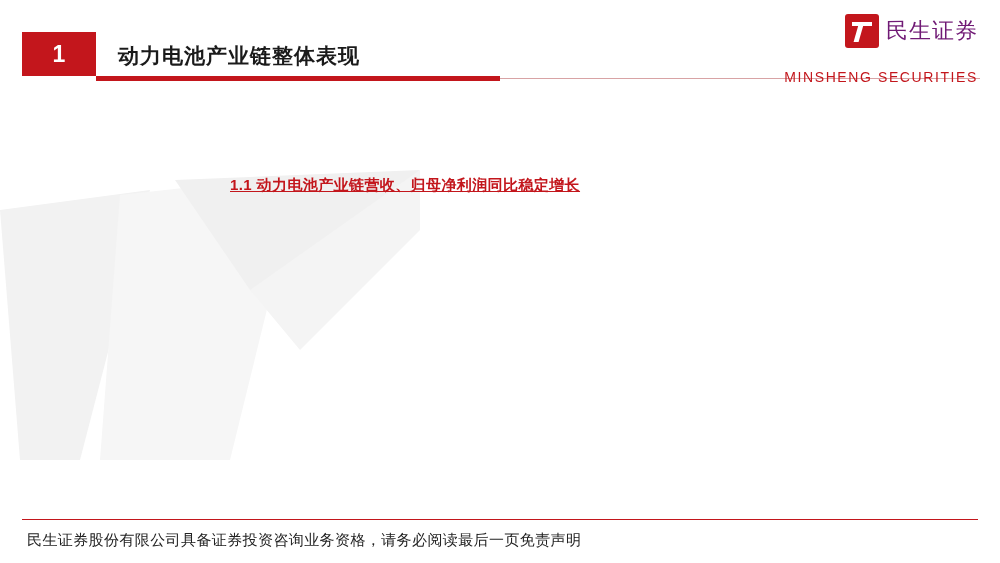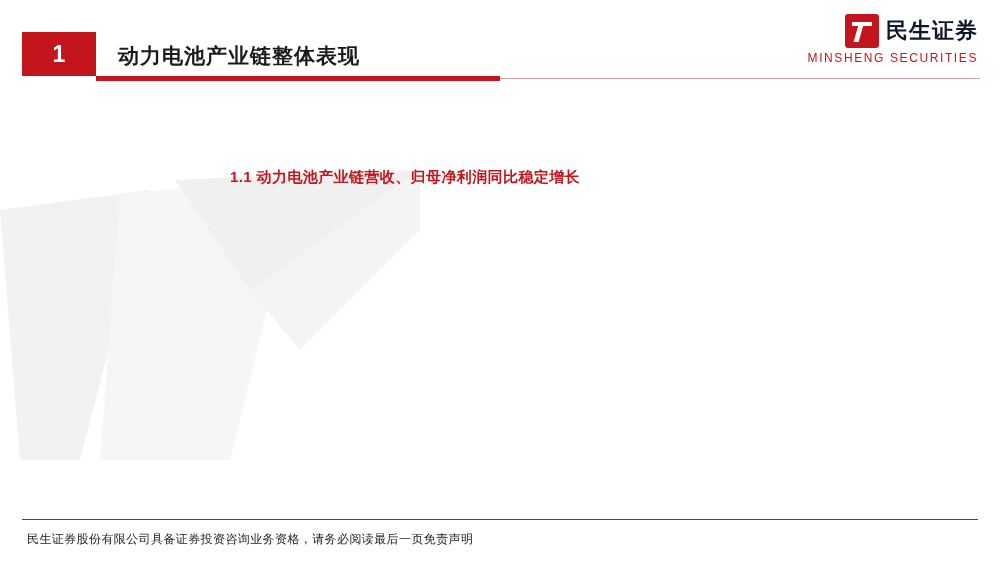--- a/index.html
+++ b/index.html
@@ -128,28 +128,28 @@
     position: absolute;
     left: 11px;
     top: 11px;
     width: 5px;
     height: 17px;
     background: #ffffff;
     transform: skewX(-16deg);
   }
   .logo-cn {
     font-size: 22px;
-    font-weight: bold;
-    color: #0f172a;
+    font-weight: normal;
+    color: #701a75;
     letter-spacing: 1px;
     font-family: "Liberation Sans", sans-serif;
   }
   .logo-en {
-    margin-top: 3px;
-    font-size: 12px;
+    margin-top: 21px;
+    font-size: 14px;
     color: #c3161c;
     letter-spacing: 1.6px;
     font-family: "Liberation Sans", sans-serif;
   }
 
   
   .toc {
     position: absolute;
     left: 0;
     top: 0;
@@ -157,37 +157,37 @@
     height: 563px;
   }
   .toc-item {
     position: absolute;
     font-size: 15px;
     font-weight: bold;
     color: #c3161c;
     letter-spacing: 0.4px;
     white-space: nowrap;
   }
-  .toc-item-1 { left: 230px; top: 168px; }
+  .toc-item-1 { left: 230px; top: 176px; text-decoration: underline; }
   .toc-item-2 { left: 230px; top: 270px; }
 
   
   .footer-rule {
     position: absolute;
     left: 22px;
     top: 519px;
     width: 956px;
     height: 1px;
     background: #c3161c;
   }
   .footer-text {
     position: absolute;
     left: 27px;
     top: 531px;
-    font-size: 12px;
+    font-size: 15px;
     color: #222222;
     font-family: "Liberation Serif", serif;
     letter-spacing: 0.4px;
     white-space: nowrap;
   }
 </style>
 </head>
 <body>
 
 <div class="slide">

